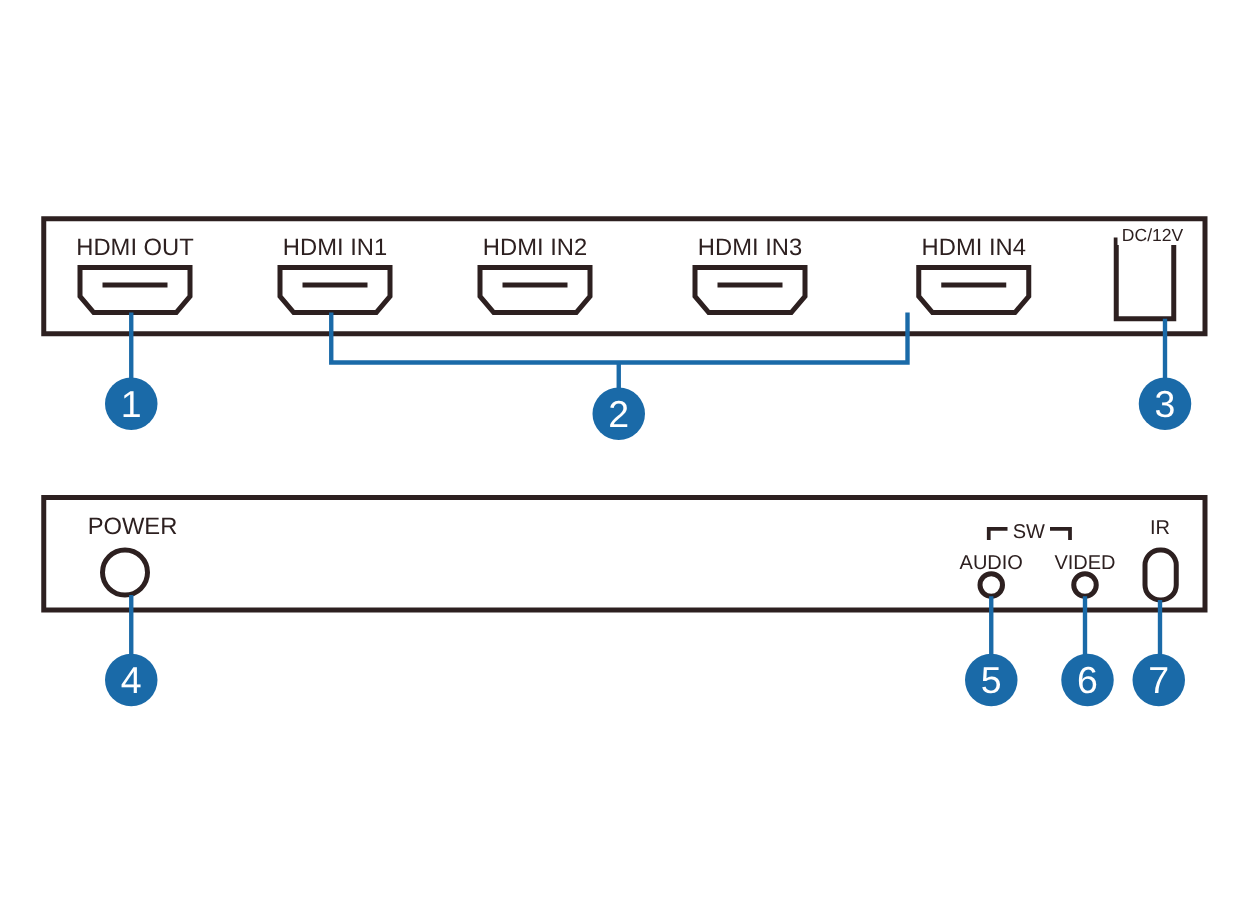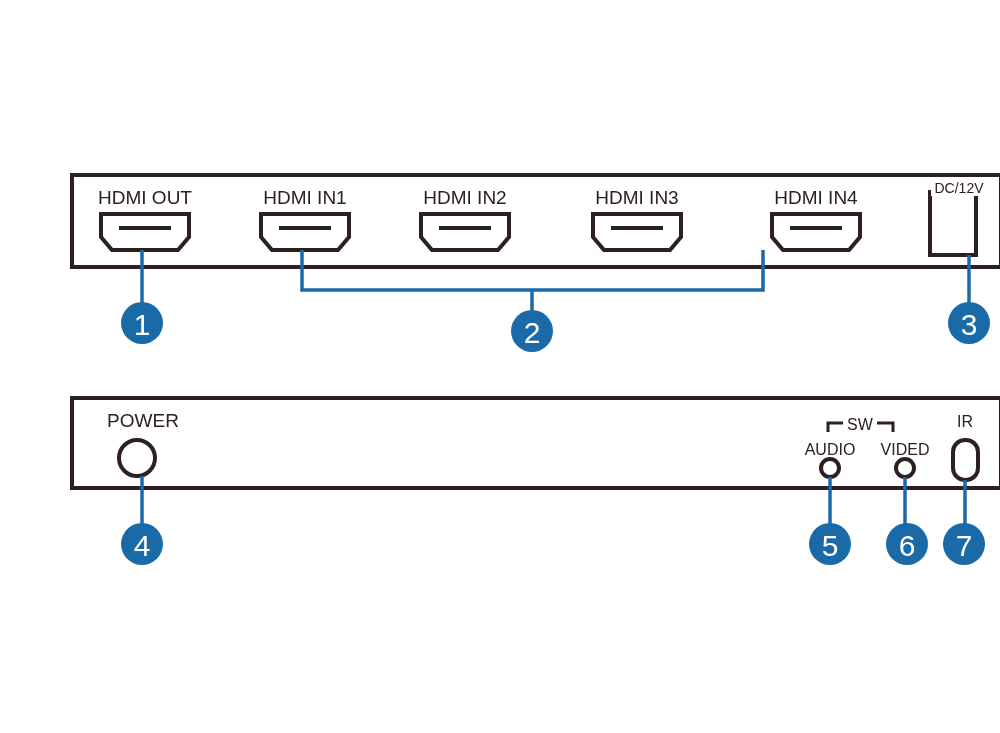--- a/index.html
+++ b/index.html
@@ -3,21 +3,21 @@
 <meta charset="utf-8">
 <style>
   html,body{margin:0;padding:0;}
   body{
     width:1000px;height:733px;
     background:#ffffff;
     font-family:"Liberation Sans", sans-serif;
     overflow:hidden;
     position:relative;
   }
-  #stage{position:absolute;left:0;top:0;width:896px;height:733px;padding-left:37px;}
+  #stage{position:absolute;left:0;top:0;width:896px;height:733px;}
   svg#diagram{display:block;width:1000px;height:733px;}
 
   .panel-outline{fill:#ffffff;stroke:#2d2020;stroke-width:4;}
   .port-shape{fill:#ffffff;stroke:#2d2020;stroke-width:4;stroke-linejoin:miter;}
   .port-bar{fill:none;stroke:#2d2020;stroke-width:4;stroke-linecap:butt;}
   .btn-shape{fill:#ffffff;stroke:#2d2020;stroke-width:4;}
   .bracket{fill:none;stroke:#2d2020;stroke-width:3;stroke-linejoin:miter;}
 
   .label-text{
     font-family:"Liberation Sans", sans-serif;

